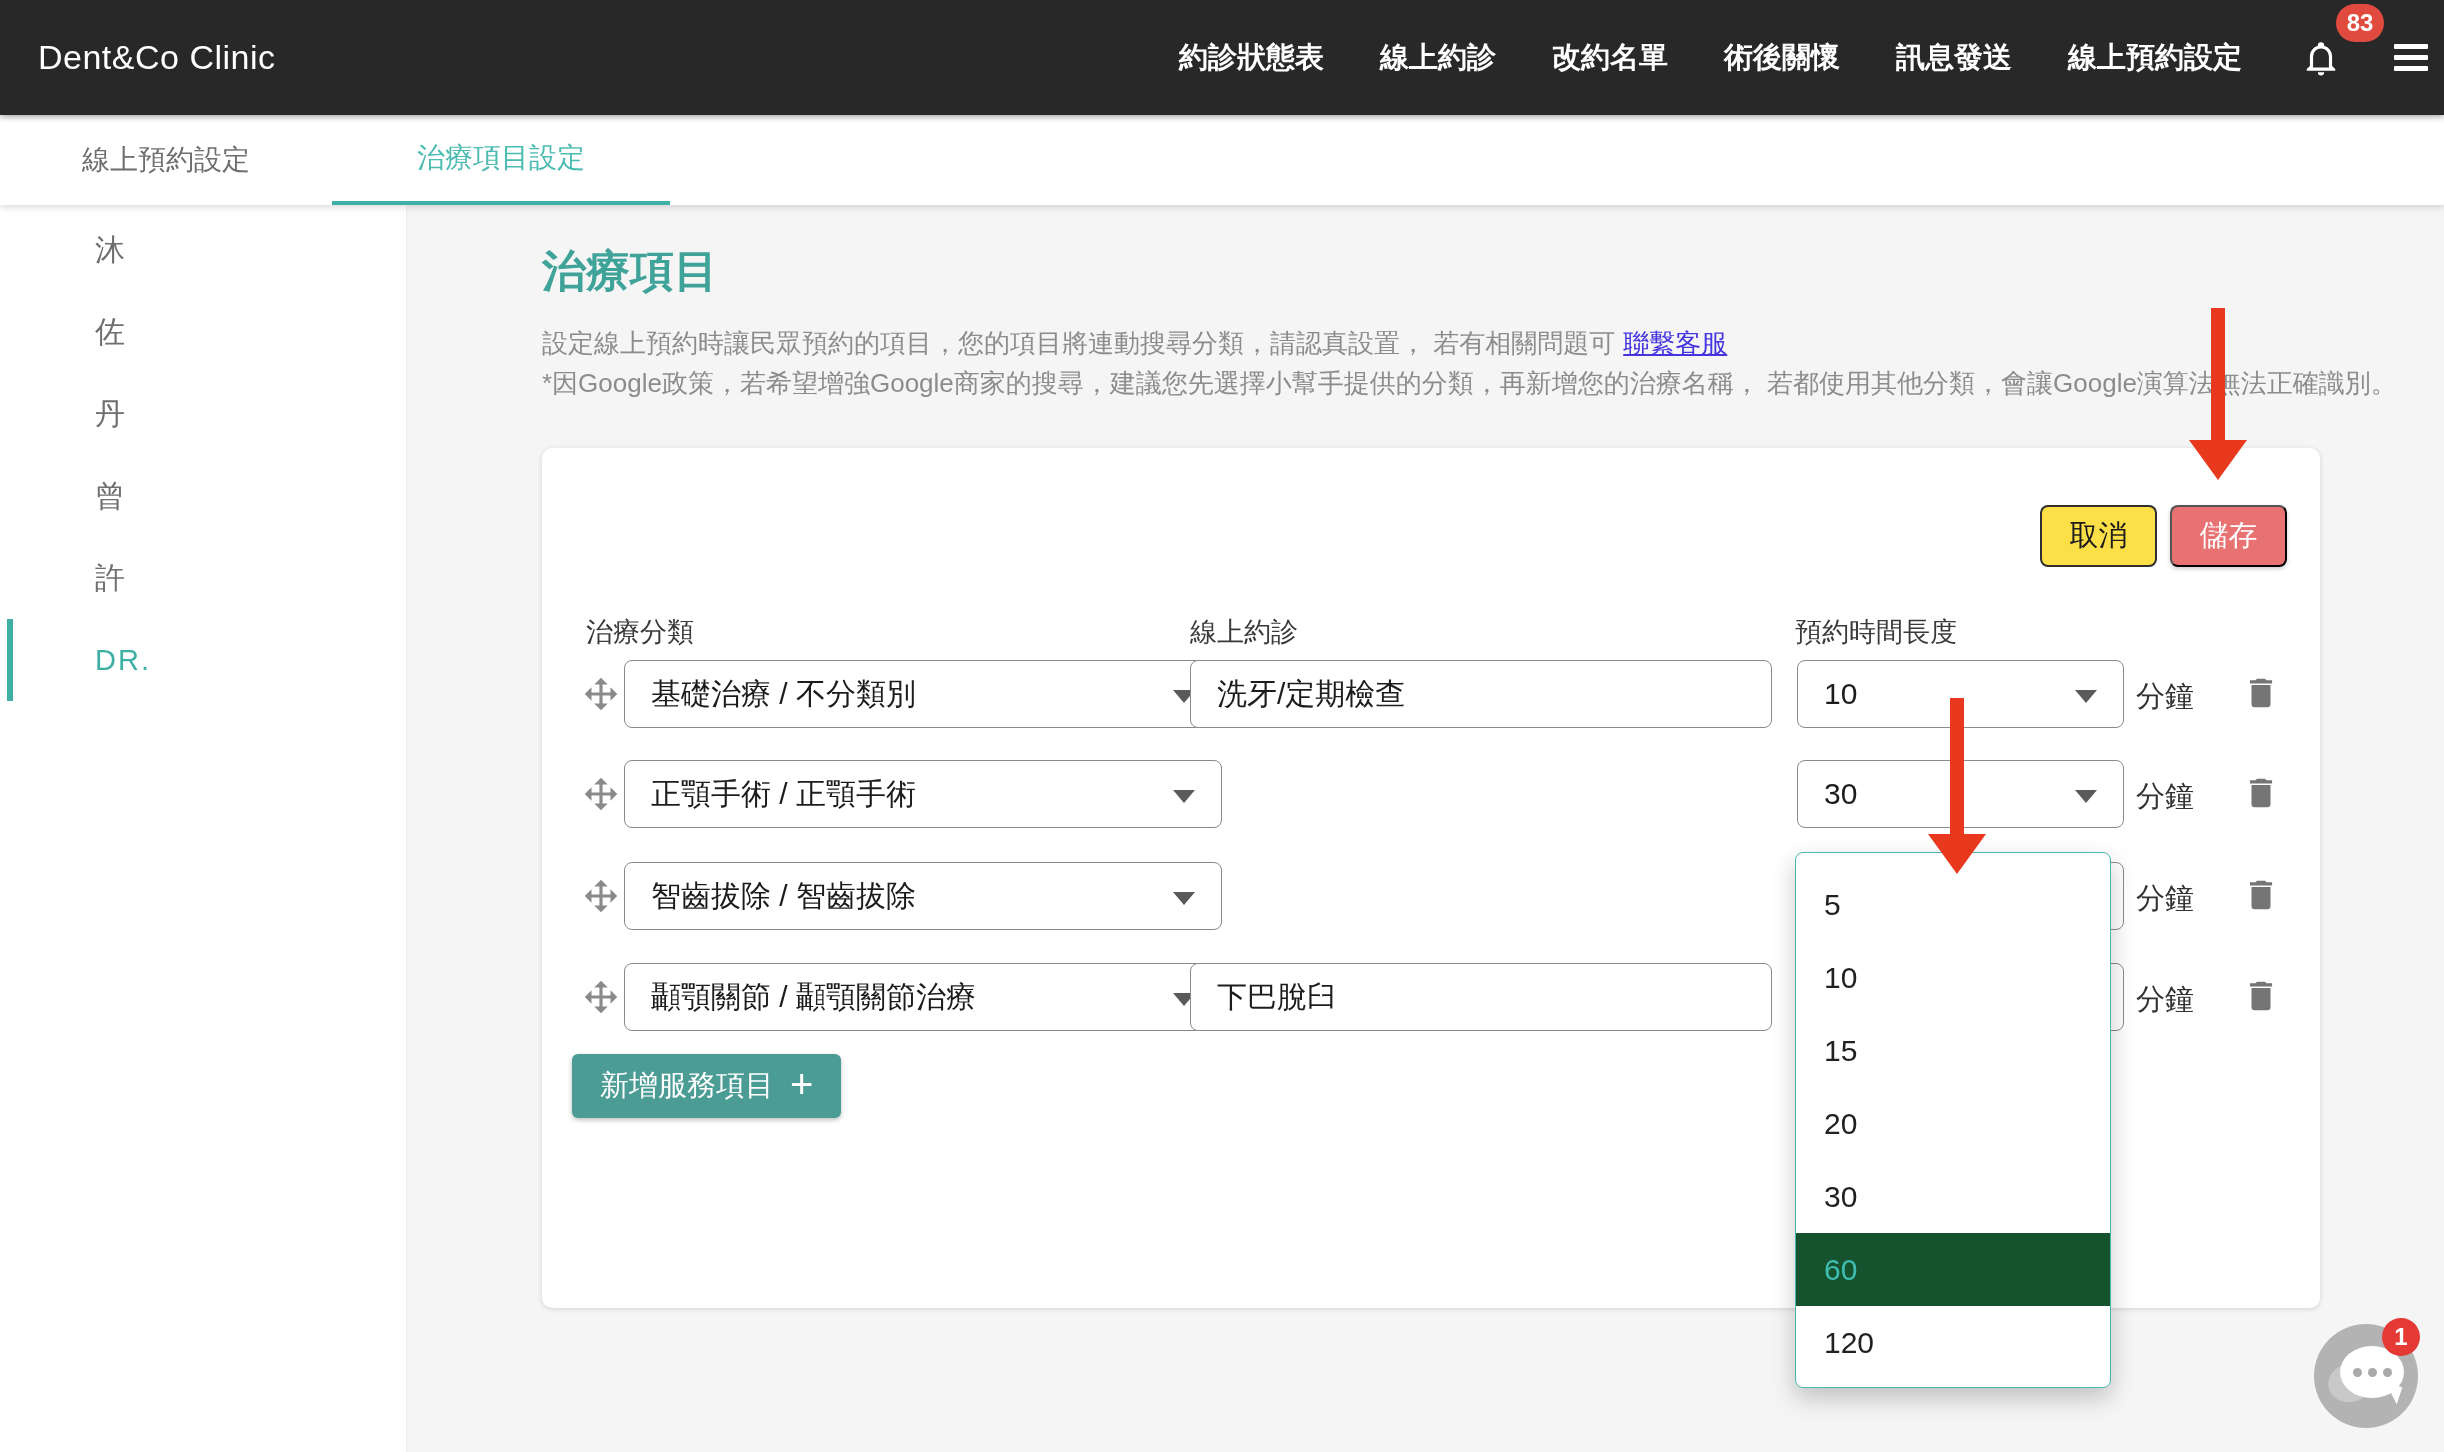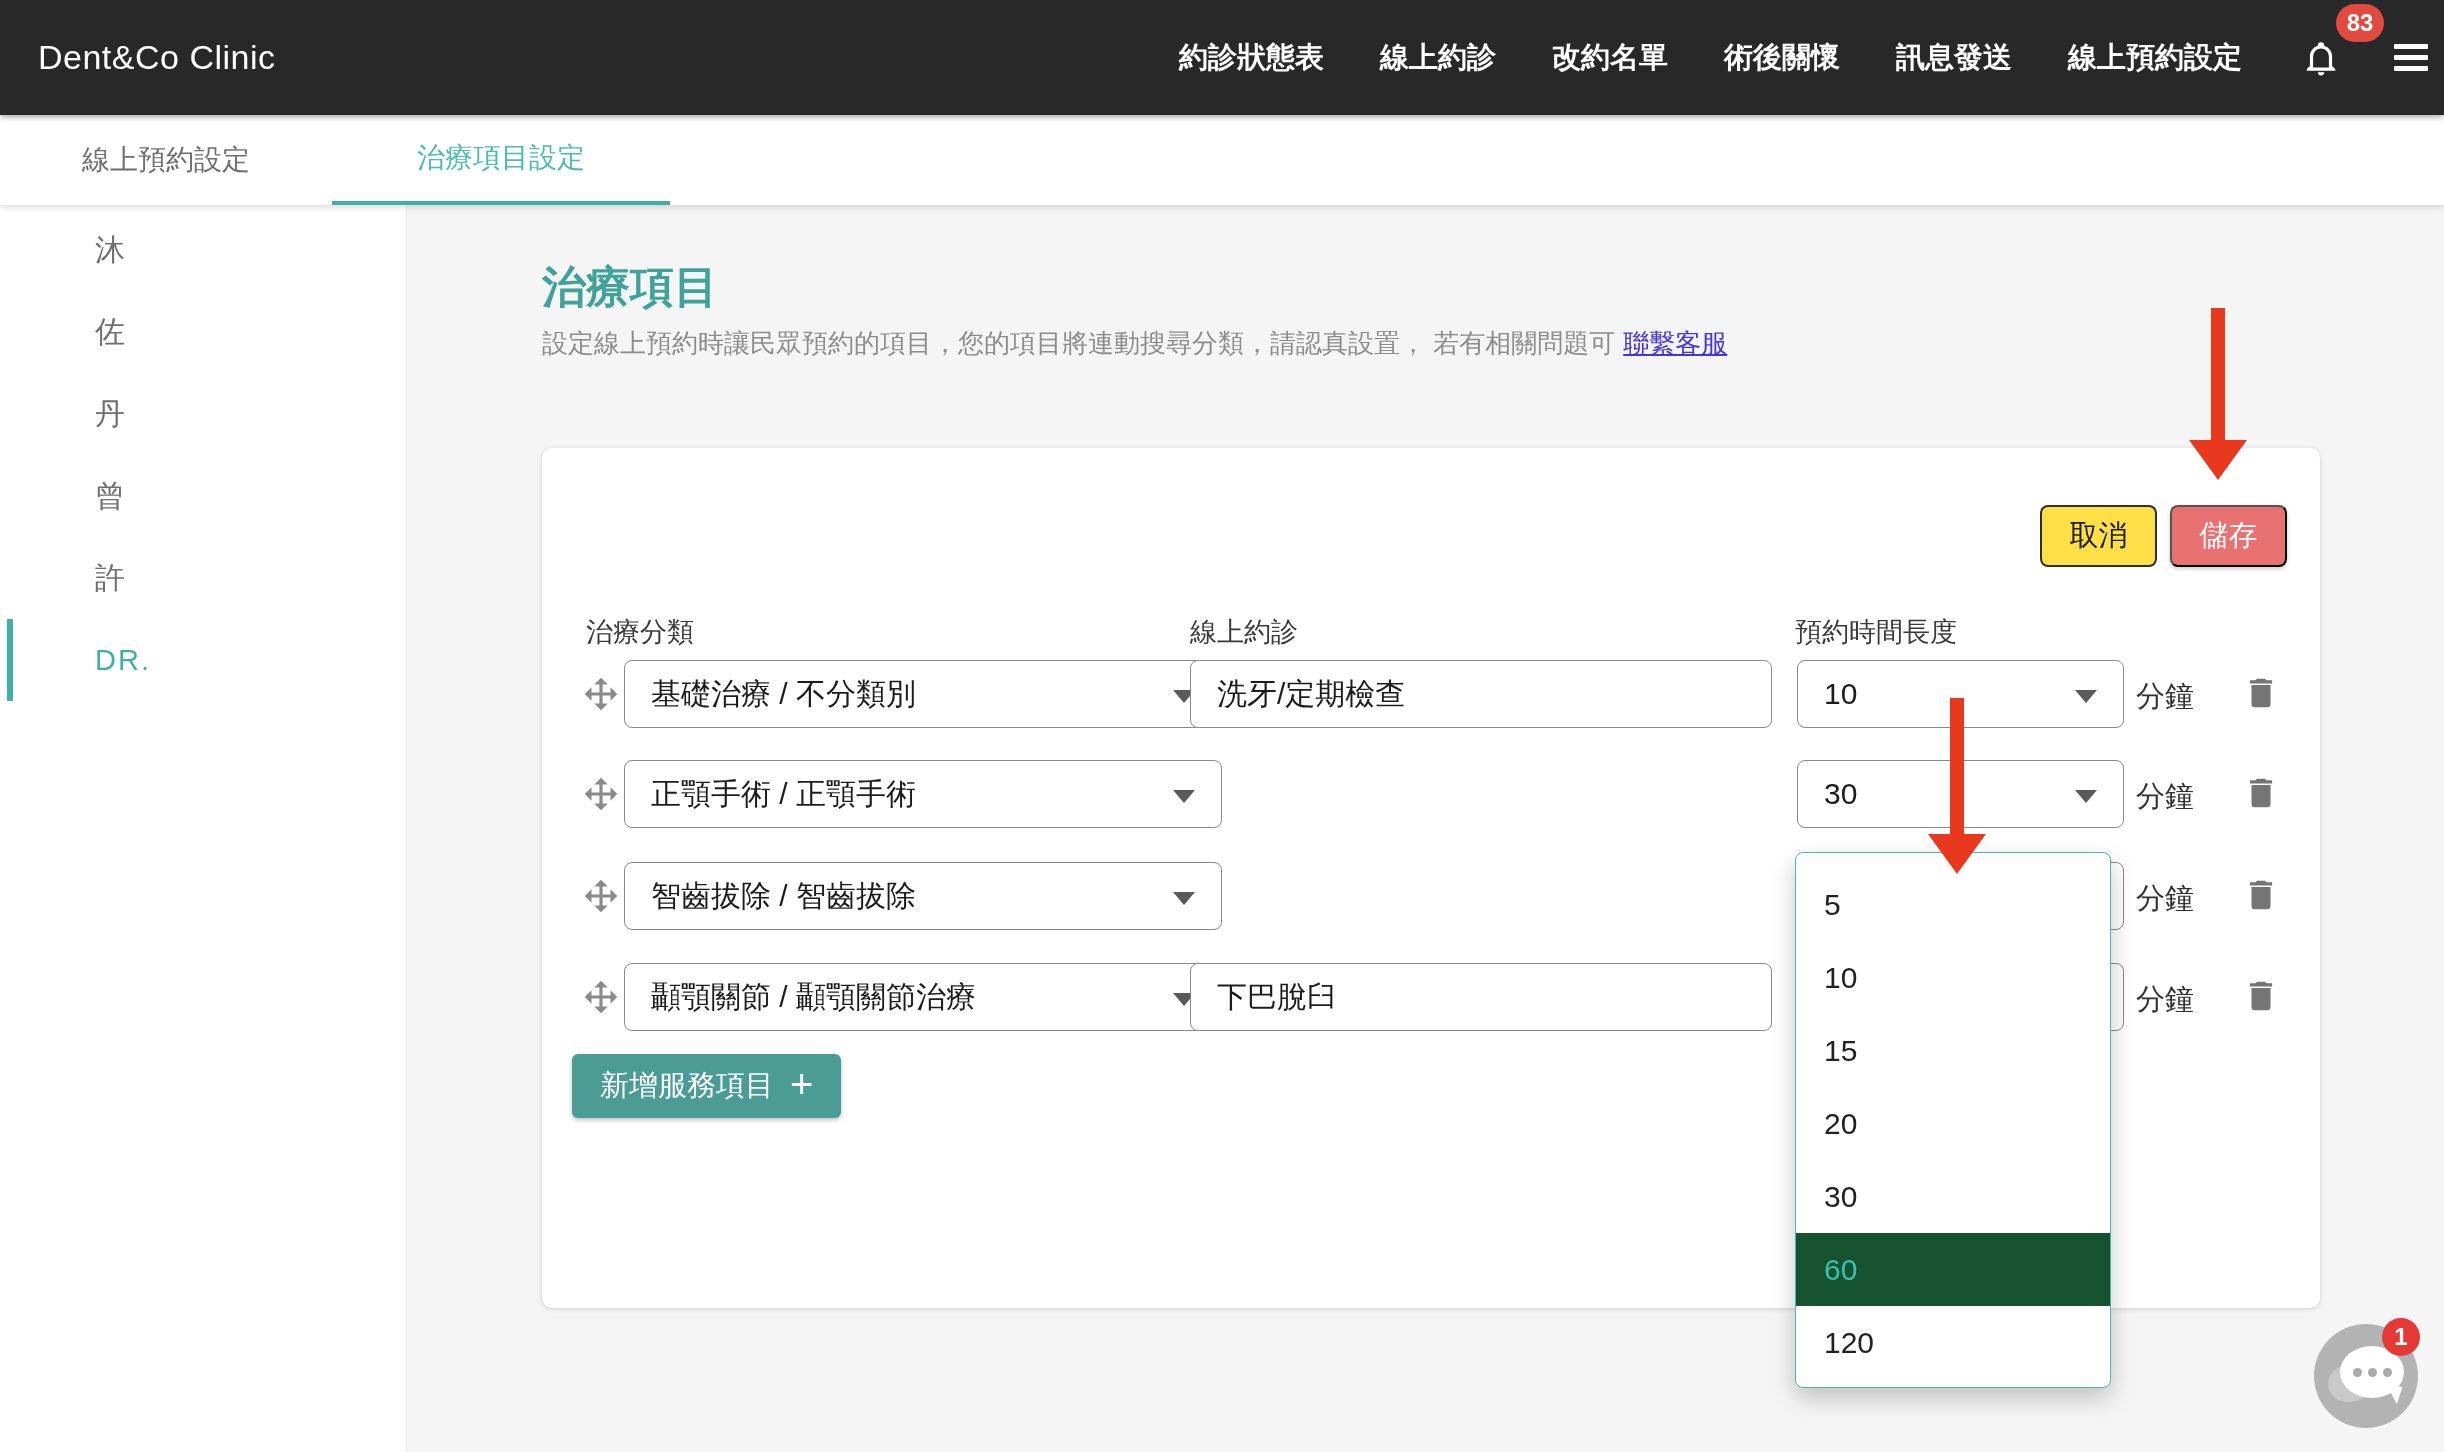--- a/index.html
+++ b/index.html
@@ -33,21 +33,21 @@
 
   
   .sidebar { position:absolute; left:0; top:205px; width:407px; height:1247px; background:#fff;
              border-right:1px solid #ececec; z-index:2; padding-top:4px; }
   .side-item { position:relative; height:82px; display:flex; align-items:center; padding-left:95px;
                font-size:30px; color:#6f6f6f; cursor:pointer; }
   .side-item.active { color:#3fb0a5; font-size:29px; letter-spacing:2px; }
   .side-item.active::before { content:""; position:absolute; left:7px; top:0; bottom:0; width:6px; background:#3fb0a5; }
 
   
-  .page-title { position:absolute; left:542px; top:258px; font-size:44px; font-weight:700; color:#3fa39a; z-index:1; }
+  .page-title { position:absolute; left:542px; top:242px; font-size:44px; font-weight:700; color:#3fa39a; z-index:1; }
   .desc { position:absolute; left:542px; font-size:26px; color:#8c8c8c; z-index:1; white-space:nowrap; }
   .desc1 { top:326px; }
   .desc2 { top:366px; }
   .desc-link { color:#4435e0; text-decoration:underline; margin-left:8px; cursor:pointer; }
 
   
   .card { position:absolute; left:542px; top:448px; width:1778px; height:860px; background:#fff;
           border-radius:10px; box-shadow:0 1px 5px rgba(0,0,0,.15); z-index:1; }
   .btn-cancel { position:absolute; left:1498px; top:57px; width:117px; height:62px; background:#fde047;
                 border:2px solid #2f2f2f; border-radius:8px; font-size:29px; color:#1c1c1c;
@@ -152,20 +152,21 @@
     <div class="side-item">丹</div>
     <div class="side-item">曾</div>
     <div class="side-item">許</div>
     <div class="side-item active">DR.</div>
   </aside>
 
   <h1 class="page-title">治療項目</h1>
   <div class="desc desc1">
     <span>設定線上預約時讓民眾預約的項目，您的項目將連動搜尋分類，請認真設置， 若有相關問題可</span><a class="desc-link">聯繫客服</a>
   </div>
+  <div class="desc desc2">*因Google政策，若希望增強Google商家的搜尋，建議您先選擇小幫手提供的分類，再新增您的治療名稱， 若都使用其他分類，會讓Google演算法無法正確識別。</div>
 
   <section class="card">
     <button class="btn-cancel">取消</button>
     <button class="btn-save">儲存</button>
 
     <div class="col-label col-category">治療分類</div>
     <div class="col-label col-name">線上約診</div>
     <div class="col-label col-duration">預約時間長度</div>
 
     <div class="trow r0">

